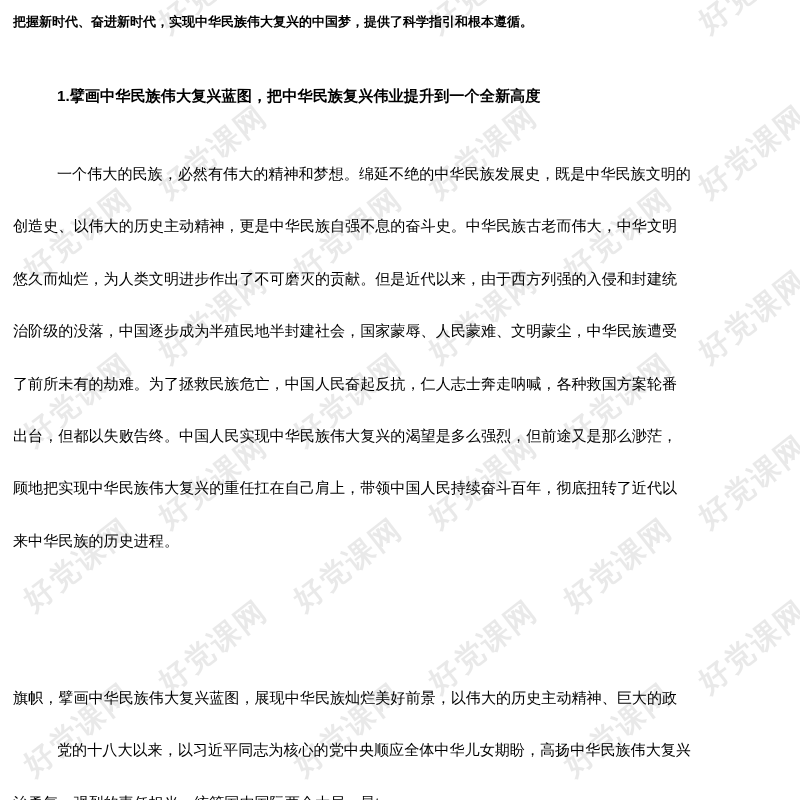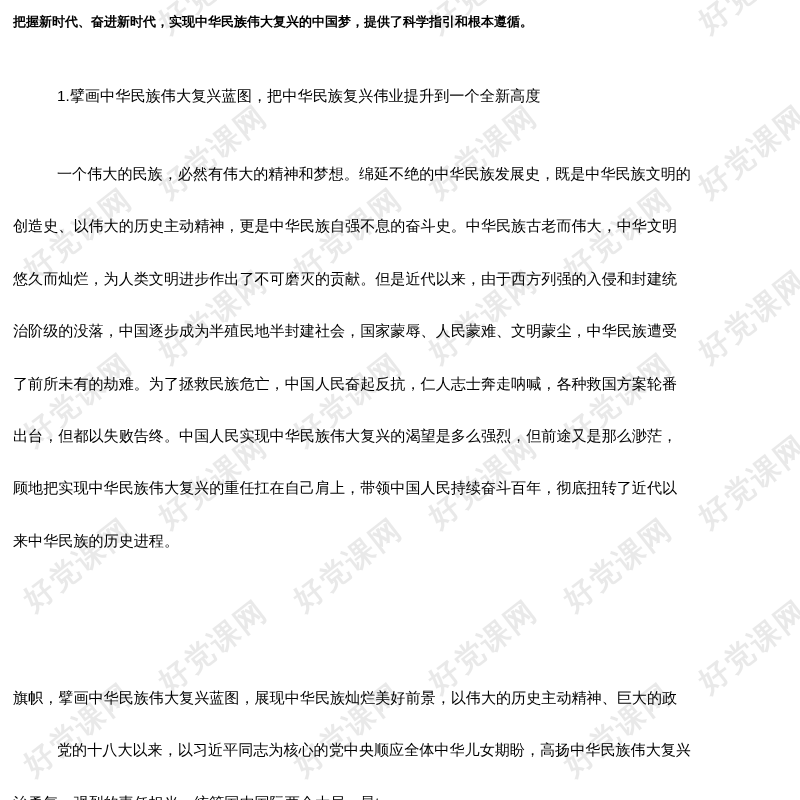--- a/index.html
+++ b/index.html
@@ -65,21 +65,21 @@
     letter-spacing: 0px;
     white-space: nowrap;
   }
 
   .doc-subheading {
     position: absolute;
     left: 13px;
     top: 85px;
     width: 775px;
     font-size: 15.2px;
-    font-weight: 400;
+    font-weight: 700;
     line-height: 22px;
     text-indent: 44px;
     white-space: nowrap;
   }
 
   .doc-body {
     position: absolute;
     left: 13px;
     width: 772px;
     font-size: 15.1px;

